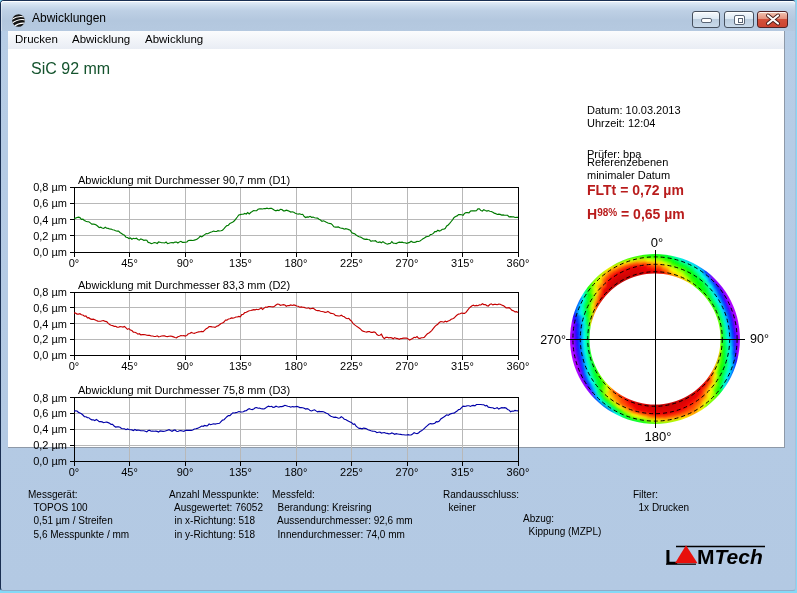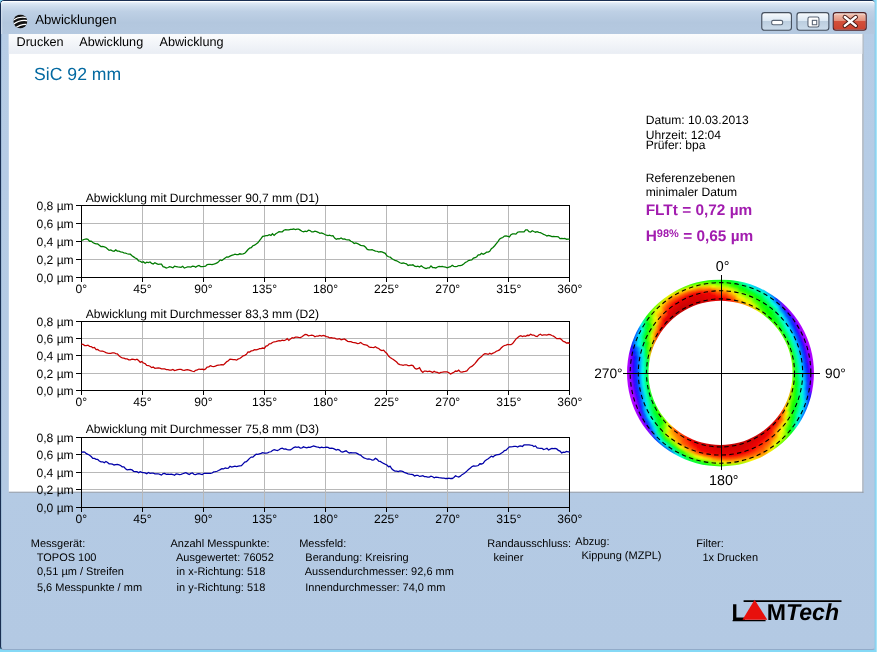--- a/index.html
+++ b/index.html
@@ -22,24 +22,24 @@
   border:1px solid #5a6575; border-radius:2px; }
 #maxglyph { position:absolute; left:9px; top:3px; width:11px; height:10px; background:#fff;
   border:1px solid #5a6575; border-radius:2px; }
 #maxglyph:after { content:""; position:absolute; left:2.8px; top:2.2px; width:3.6px; height:3.2px;
   background:#fff; border:1px solid #5a6575; }
 #client { position:absolute; left:7px; top:30px; width:777px; height:417px; background:#fff;
   border-right:1px solid #8e99a8; border-bottom:1px solid #8e99a8; }
 #menubar { position:absolute; left:0; top:0; width:100%; height:18px;
   background:linear-gradient(#fbfcfd,#e9edf4); font-size:11.5px; color:#000; }
 #menubar span { position:absolute; top:1.5px; }
-#heading { position:absolute; left:31px; top:60px; font-size:16px; color:#0369a1; }
+#heading { position:absolute; left:31px; top:60px; font-size:16px; color:#14532d; }
 .info { position:absolute; font-size:10px; line-height:13.2px; white-space:pre; color:#000; }
 .rline { position:absolute; left:587px; font-size:11px; color:#000; white-space:pre; }
-.grn { position:absolute; left:587px; color:#a21caf; font-weight:bold; font-size:14px; white-space:pre; }
+.grn { position:absolute; left:587px; color:#b91c1c; font-weight:bold; font-size:14px; white-space:pre; }
 #svgmain { position:absolute; left:0; top:0; pointer-events:none; }
 #logo { position:absolute; left:664px; top:543px; }
 </style></head>
 <body>
 <div id="win">
   <div id="titlebar"></div>
   <div id="icon"><svg width="13" height="13">
 <defs>
           <clipPath id="icl">
             <circle cx="6.5" cy="6.5" r="6.3"></circle>
@@ -72,37 +72,37 @@
       <span style="left:64px">Abwicklung</span>
       <span style="left:137px">Abwicklung</span>
     </div>
   </div>
 </div>
 <div id="heading">SiC 92 mm</div>
 <div class="info" style="left:28px; top:488px">Messgerät:
   TOPOS 100
   0,51 µm / Streifen
   5,6 Messpunkte / mm</div>
-<div class="info" style="left:155px; top:488px">Anzahl Messpunkte:
+<div class="info" style="left:169px; top:488px">Anzahl Messpunkte:
   Ausgewertet: 76052
   in x-Richtung: 518
   in y-Richtung: 518</div>
 <div class="info" style="left:272px; top:488px">Messfeld:
   Berandung: Kreisring
   Aussendurchmesser: 92,6 mm
   Innendurchmesser: 74,0 mm</div>
 <div class="info" style="left:443px; top:488px">Randausschluss:
   keiner</div>
-<div class="info" style="left:523px; top:486px">Abzug:
+<div class="info" style="left:523px; top:512px">Abzug:
   Kippung (MZPL)</div>
 <div class="info" style="left:633px; top:488px">Filter:
   1x Drucken</div>
 <div class="rline" style="top:103.5px">Datum: 10.03.2013</div>
 <div class="rline" style="top:116.5px">Uhrzeit: 12:04</div>
-<div class="rline" style="top:126px">Prüfer: bpa</div>
+<div class="rline" style="top:148px">Prüfer: bpa</div>
 <div class="rline" style="top:156px">Referenzebenen</div>
 <div class="rline" style="top:169px">minimaler Datum</div>
 <div class="grn" style="top:182px">FLTt = 0,72 µm</div>
 <div class="grn" style="top:206px">H<span style="font-size:10px;vertical-align:3.5px">98%</span> = 0,65 µm</div>
 <svg id="logo" width="106" height="26" viewBox="0 0 106 26">
   <line x1="12" y1="3.5" x2="101" y2="3.5" stroke="#000" stroke-width="1.5"></line>
   <text x="1" y="20.5" font-family="Liberation Sans, sans-serif" font-size="21" font-weight="bold">L</text>
   <polygon points="22,2.2 33.5,20.3 11,20.3" fill="#e8100c"></polygon>
   <line x1="2" y1="21.2" x2="32" y2="21.2" stroke="#000" stroke-width="1.2"></line>
   <text x="33" y="20.5" font-family="Liberation Sans, sans-serif" font-size="21" font-weight="bold">M</text>

